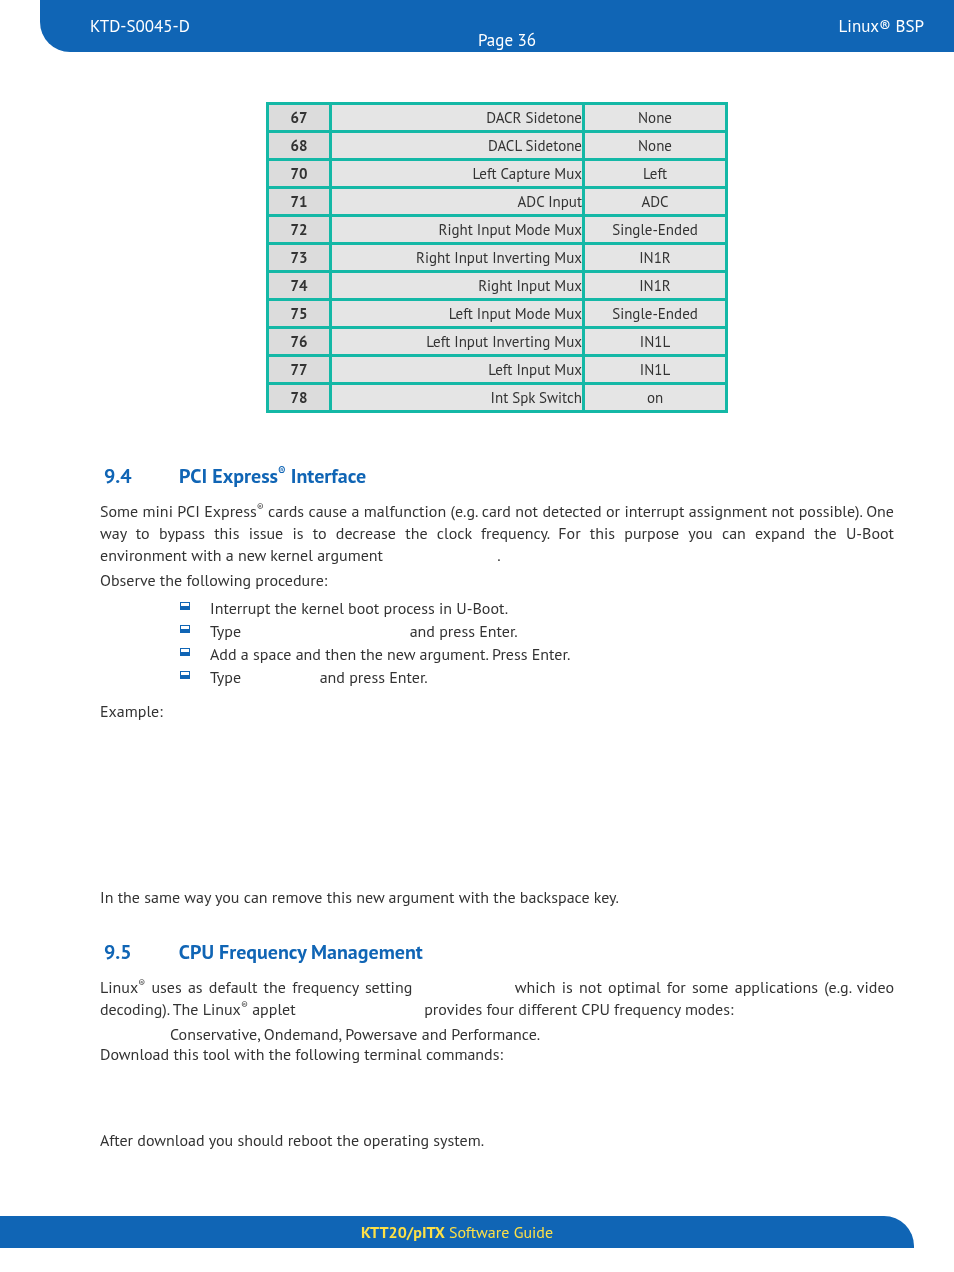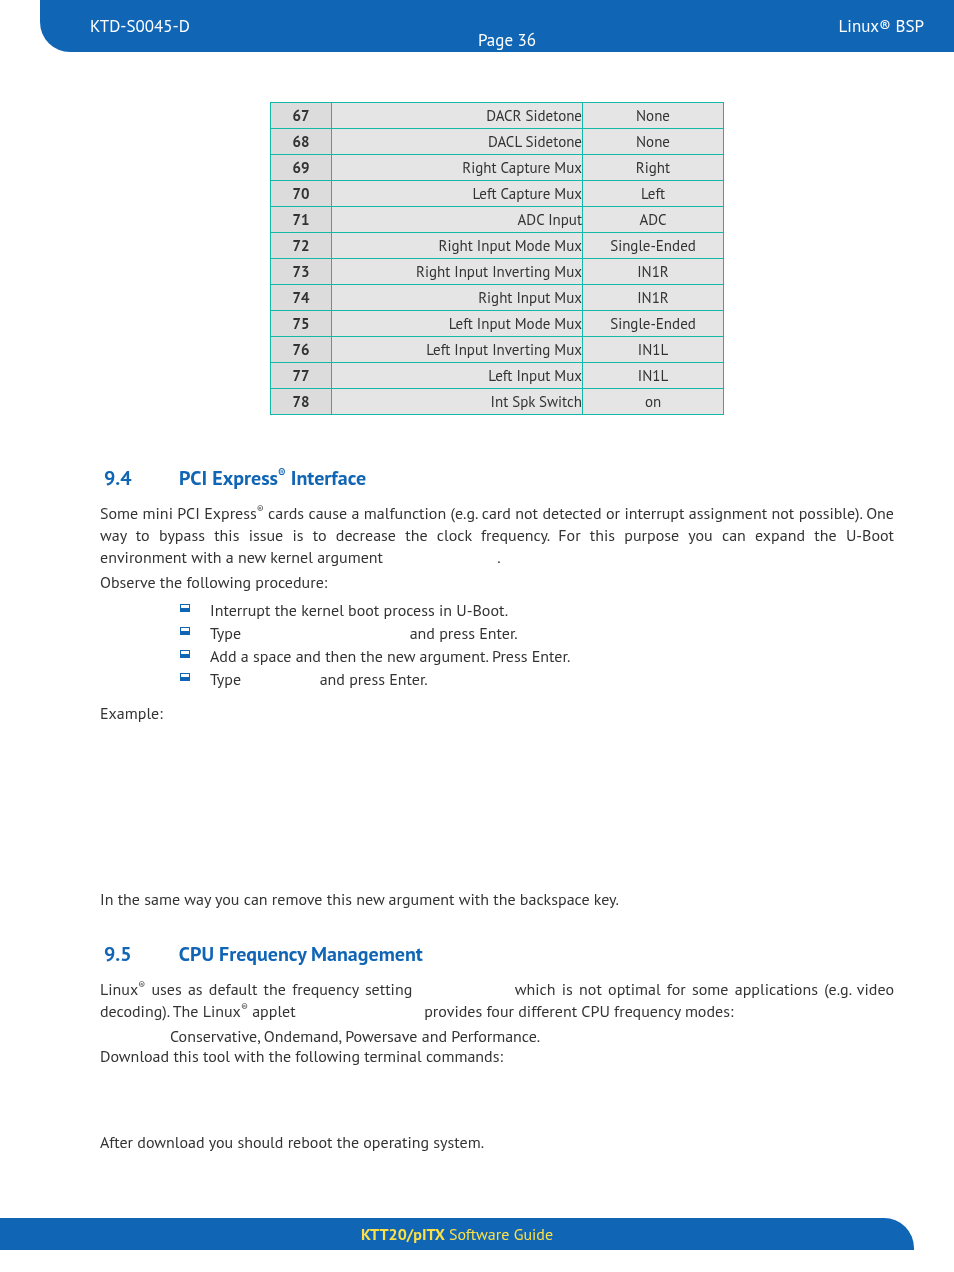--- a/index.html
+++ b/index.html
@@ -27,21 +27,21 @@
   .header-right { flex: 1; text-align: right; }
   .content {
     padding: 50px 60px 30px 100px;
   }
   table.regtable {
     border-collapse: collapse;
     margin: 0 auto 50px auto;
     font-size: 15px;
   }
   table.regtable td {
-    border: 1px solid #14b8a6;
+    border: 3px solid #14b8a6;
     padding: 3px 0;
     text-align: center;
     background: #e5e5e5;
     color: #333;
   }
   table.regtable td.num {
     width: 60px;
     font-weight: bold;
     background: #dcdcdc;
   }
@@ -132,25 +132,20 @@
     <tbody id="regtable-body">
         <tr>
           <td class="num">67</td>
           <td class="name">DACR Sidetone</td>
           <td class="val">None</td>
         </tr>
         <tr>
           <td class="num">68</td>
           <td class="name">DACL Sidetone</td>
           <td class="val">None</td>
-        </tr>
-        <tr>
-          <td class="num">69</td>
-          <td class="name">Right Capture Mux</td>
-          <td class="val">Right</td>
         </tr>
         <tr>
           <td class="num">70</td>
           <td class="name">Left Capture Mux</td>
           <td class="val">Left</td>
         </tr>
         <tr>
           <td class="num">71</td>
           <td class="name">ADC Input</td>
           <td class="val">ADC</td>

